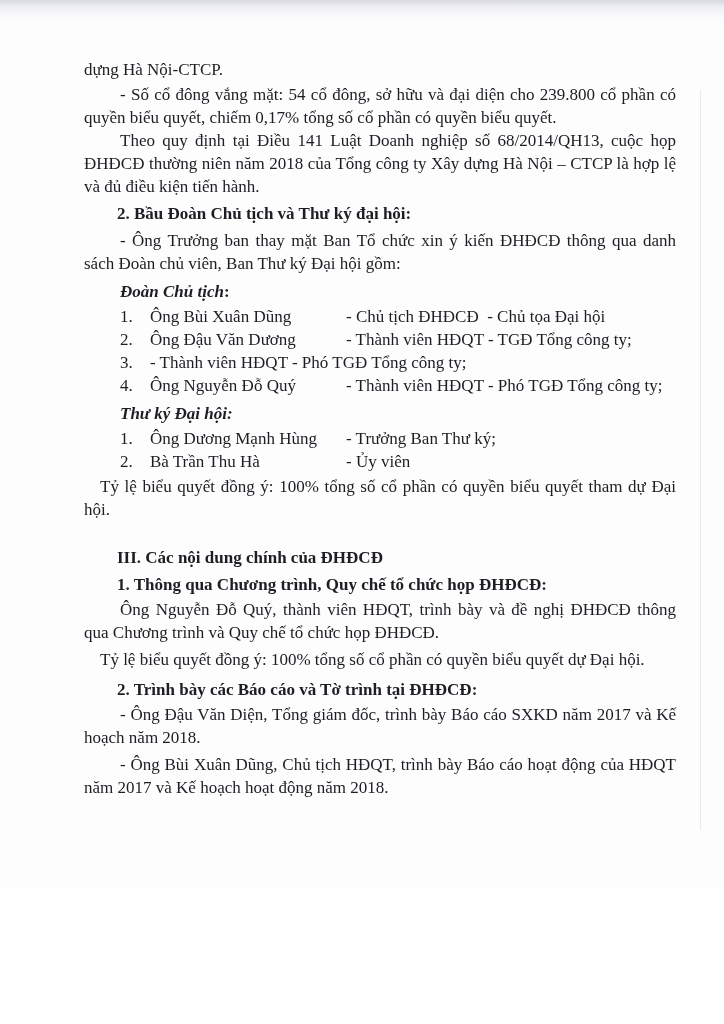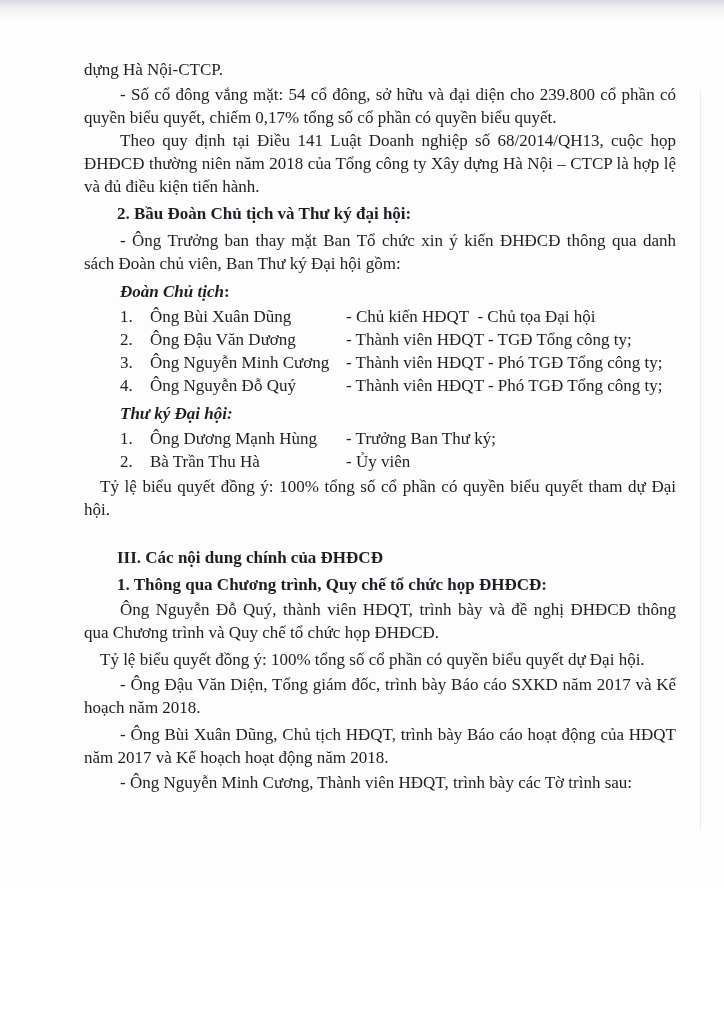--- a/index.html
+++ b/index.html
@@ -82,30 +82,29 @@
     <p class="heading mt4">2. Bầu Đoàn Chủ tịch và Thư ký đại hội:</p>
 
     <p class="para mt4">- Ông Trưởng ban thay mặt Ban Tổ chức xin ý kiến ĐHĐCĐ thông qua danh sách Đoàn chủ viên, Ban Thư ký Đại hội gồm:</p>
 
     <p class="subtitle mt5"><span>Đoàn Chủ tịch</span><span class="colon">:</span></p>
 
     <div class="mt2">
       <div class="member">
         <span class="m-no">1.</span>
         <span class="m-name">Ông Bùi Xuân Dũng</span>
-        <span class="m-role">- Chủ kiến HĐQT  - Chủ tọa Đại hội</span>
+        <span class="m-role">- Chủ tịch ĐHĐCĐ  - Chủ tọa Đại hội</span>
       </div>
       <div class="member">
         <span class="m-no">2.</span>
         <span class="m-name">Ông Đậu Văn Dương</span>
         <span class="m-role">- Thành viên HĐQT - TGĐ Tổng công ty;</span>
       </div>
       <div class="member">
         <span class="m-no">3.</span>
-        <span class="m-name">Ông Nguyễn Minh Cương</span>
         <span class="m-role">- Thành viên HĐQT - Phó TGĐ Tổng công ty;</span>
       </div>
       <div class="member">
         <span class="m-no">4.</span>
         <span class="m-name">Ông Nguyễn Đỗ Quý</span>
         <span class="m-role">- Thành viên HĐQT - Phó TGĐ Tổng công ty;</span>
       </div>
     </div>
 
     <p class="subtitle mt5">Thư ký Đại hội:</p>
@@ -126,24 +125,24 @@
     <p class="vote-note mt2">Tỷ lệ biểu quyết đồng ý: 100% tổng số cổ phần có quyền biểu quyết tham dự Đại hội.</p>
 
     <p class="heading mt12">III. Các nội dung chính của ĐHĐCĐ</p>
 
     <p class="heading mt4">1. Thông qua Chương trình, Quy chế tổ chức họp ĐHĐCĐ:</p>
 
     <p class="para mt2">Ông Nguyễn Đỗ Quý, thành viên HĐQT, trình bày và đề nghị ĐHĐCĐ thông qua Chương trình và Quy chế tổ chức họp ĐHĐCĐ.</p>
 
     <p class="vote-note mt4">Tỷ lệ biểu quyết đồng ý: 100% tổng số cổ phần có quyền biểu quyết dự Đại hội.</p>
 
+    <p class="heading mt7">2. Trình bày các Báo cáo và Tờ trình tại ĐHĐCĐ:</p>
 
     <p class="para mt2">- Ông Đậu Văn Diện, Tổng giám đốc, trình bày Báo cáo SXKD năm 2017 và Kế hoạch năm 2018.</p>
 
     <p class="para mt4">- Ông Bùi Xuân Dũng, Chủ tịch HĐQT, trình bày Báo cáo hoạt động của HĐQT năm 2017 và Kế hoạch hoạt động năm 2018.</p>
 
 
-    <p class="para mt2">- Ông Nguyễn Minh Cương, Thành viên HĐQT, trình bày các Tờ trình sau:</p>
 
   </div>
 
   <p class="page-number">2</p>
 </div>
 
 </body></html>

